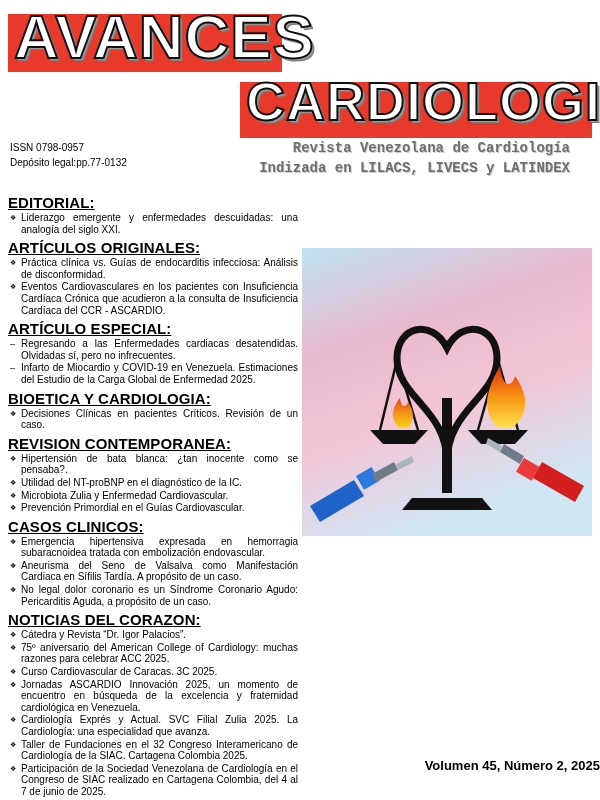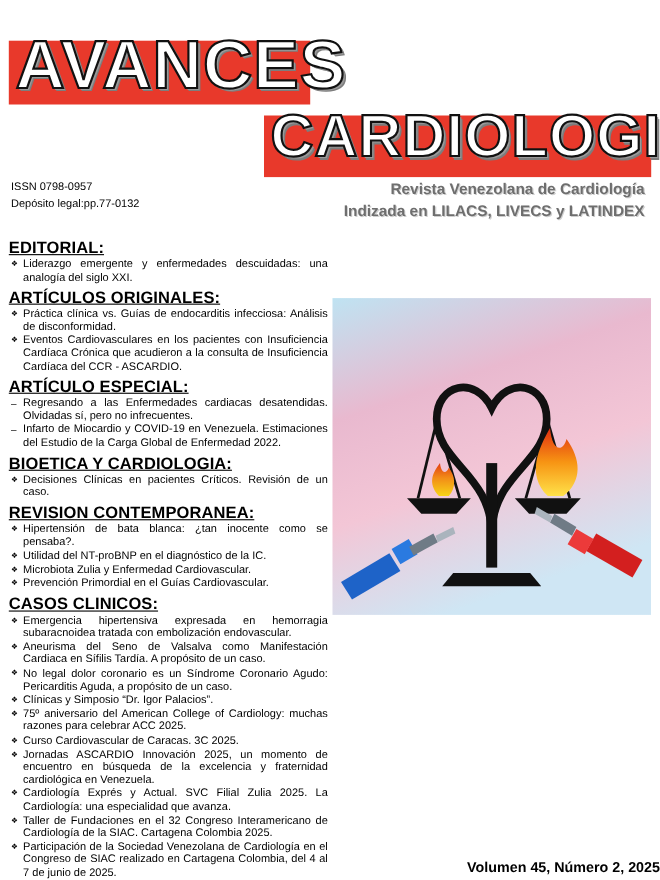--- a/index.html
+++ b/index.html
@@ -7,21 +7,21 @@
     width:600px;height:800px;
     background:#ffffff;
     font-family:"Liberation Sans", sans-serif;
     color:#000;
     overflow:hidden;
     position:relative;
   }
   .page{position:relative;width:600px;height:800px;}
 
   
-  .masthead{position:relative;height:180px;margin-top:23px;}
+  .masthead{position:relative;height:180px;}
   .red-bar-1{
     position:absolute;left:8px;top:14px;width:274px;height:58px;
     background:#e8392b;
   }
   .red-bar-2{
     position:absolute;left:240px;top:82px;width:352px;height:56px;
     background:#e8392b;
   }
   .title-word{
     position:absolute;
@@ -35,22 +35,22 @@
       3px 3px 0 #7d7d7d;
     white-space:nowrap;
   }
   #avances{
     left:14px;top:6px;font-size:62px;line-height:62px;
   }
   #cardiologicos{
     left:246px;top:74px;font-size:54px;line-height:54px;
   }
   .subtitle{
-    position:absolute;right:14px;
-    font-family:Liberation Sans, sans-serif;
+    position:absolute;right:30px;
+    font-family:Liberation Mono, monospace;
     font-weight:bold;
     color:#6e6e6e;
     text-shadow:1px 1px 0 #cfcfcf;
     text-align:right;
     white-space:nowrap;
   }
   #sub1{top:140px;font-size:14px;}
   #sub2{top:160px;font-size:14px;}
 
   .issn{
@@ -129,41 +129,42 @@
           <li>Liderazgo emergente y enfermedades descuidadas: una analogía del siglo XXI.</li>
         </ul>
         <div class="section-head">ARTÍCULOS ORIGINALES:</div>
         <ul class="items">
           <li>Práctica clínica vs. Guías de endocarditis infecciosa: Análisis de disconformidad.</li>
           <li>Eventos Cardiovasculares en los pacientes con Insuficiencia Cardíaca Crónica que acudieron a la consulta de Insuficiencia Cardíaca del CCR - ASCARDIO.</li>
         </ul>
         <div class="section-head">ARTÍCULO ESPECIAL:</div>
         <ul class="items">
           <li class="dash">Regresando a las Enfermedades cardiacas desatendidas. Olvidadas sí, pero no infrecuentes.</li>
-          <li class="dash">Infarto de Miocardio y COVID-19 en Venezuela. Estimaciones del Estudio de la Carga Global de Enfermedad 2022.</li>
+          <li class="dash">Infarto de Miocardio y COVID-19 en Venezuela. Estimaciones del Estudio de la Carga Global de Enfermedad 2025.</li>
         </ul>
         <div class="section-head">BIOETICA Y CARDIOLOGIA:</div>
         <ul class="items">
           <li>Decisiones Clínicas en pacientes Críticos. Revisión de un caso.</li>
         </ul>
         <div class="section-head">REVISION CONTEMPORANEA:</div>
         <ul class="items">
           <li>Hipertensión de bata blanca: ¿tan inocente como se pensaba?.</li>
           <li>Utilidad del NT-proBNP en el diagnóstico de la IC.</li>
           <li>Microbiota Zulia y Enfermedad Cardiovascular.</li>
           <li>Prevención Primordial en el Guías Cardiovascular.</li>
         </ul>
         <div class="section-head">CASOS CLINICOS:</div>
         <ul class="items">
           <li>Emergencia hipertensiva expresada en hemorragia subaracnoidea tratada con embolización endovascular.</li>
           <li>Aneurisma del Seno de Valsalva como Manifestación Cardiaca en Sífilis Tardía. A propósito de un caso.</li>
           <li>No legal dolor coronario es un Síndrome Coronario Agudo: Pericarditis Aguda, a propósito de un caso.</li>
         </ul>
-        <ul class="items">
-          <li>Clínicas y Simposio “Dr. Igor Palacios”.</li>
+        <div class="section-head">NOTICIAS DEL CORAZON:</div>
+        <ul class="items">
+          <li>Cátedra y Revista “Dr. Igor Palacios”.</li>
           <li>75º aniversario del American College of Cardiology: muchas razones para celebrar ACC 2025.</li>
           <li>Curso Cardiovascular de Caracas. 3C 2025.</li>
           <li>Jornadas ASCARDIO Innovación 2025, un momento de encuentro en búsqueda de la excelencia y fraternidad cardiológica en Venezuela.</li>
           <li>Cardiología Exprés y Actual. SVC Filial Zulia 2025.  La Cardiología: una especialidad que avanza.</li>
           <li>Taller de Fundaciones en el 32 Congreso Interamericano de Cardiología de la SIAC. Cartagena Colombia 2025.</li>
           <li>Participación de la Sociedad Venezolana de Cardiología en el Congreso de SIAC realizado en Cartagena Colombia, del 4 al 7 de junio de 2025.</li>
         </ul>
       </div>
 
     <div class="cover-img">

